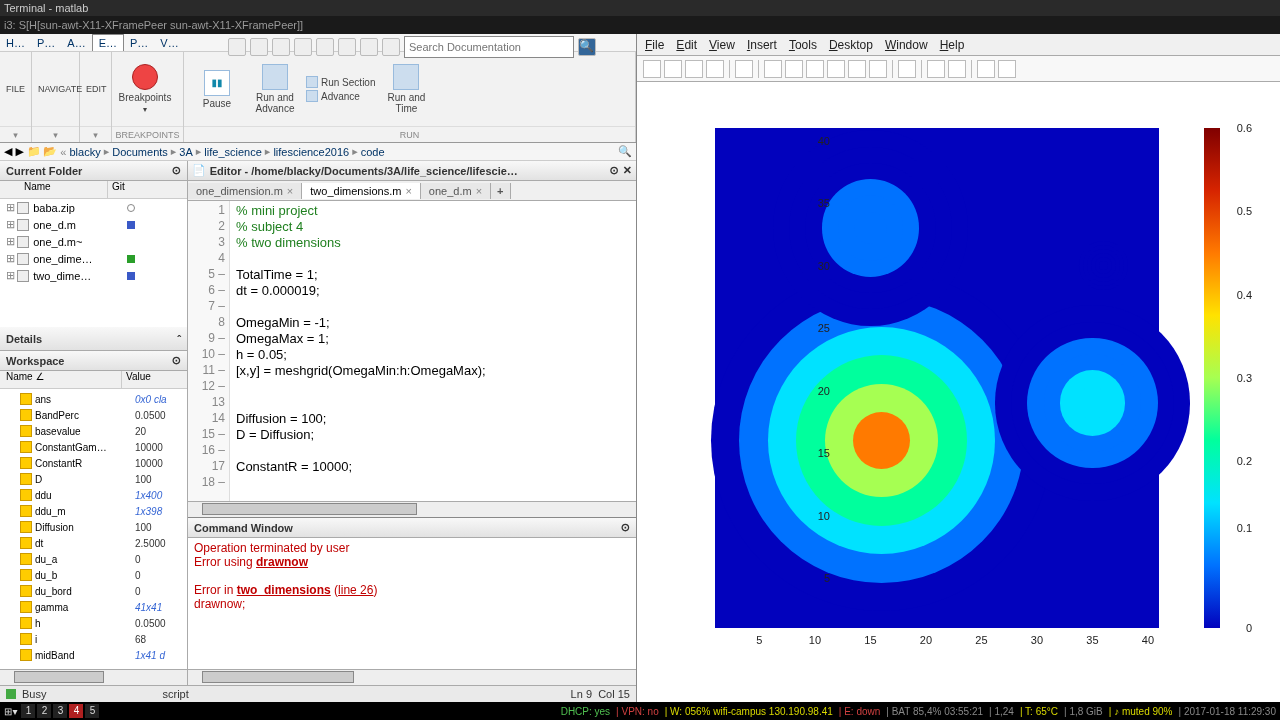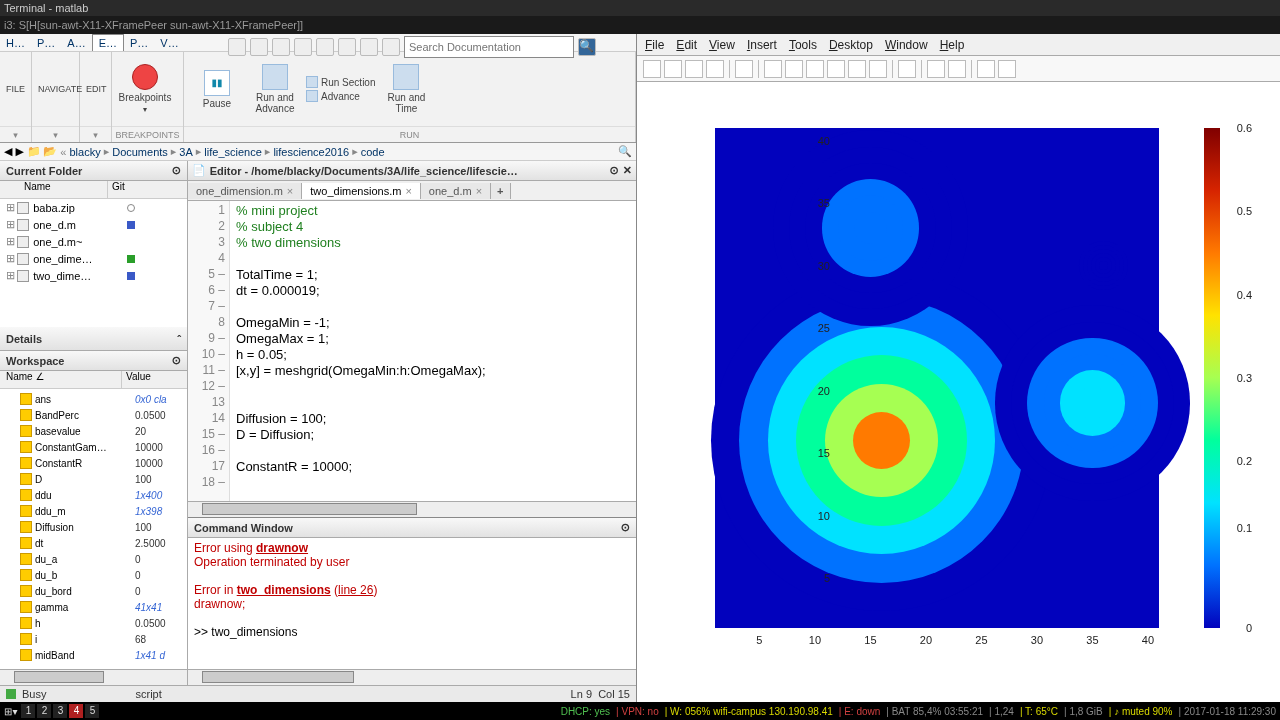--- a/index.html
+++ b/index.html
@@ -423,38 +423,37 @@
       </div>
       <div class="hscroll">
             <div class="thumb"></div>
           </div>
       <div class="cmdwin">
         <div class="panelhdr">
               <span>Command Window</span>
               <span style="margin-left:auto">⊙</span>
             </div>
         <div class="cmdtxt" id="cmdtxt">
+              <div class="err">Operation terminated by user</div>
               <div class="err">Error using <span class="ul"><b>drawnow</b></span></div>
-              <div class="err">Operation terminated by user</div>
               <div>&nbsp;</div>
               <div class="err">Error in <span class="ul"><b>two_dimensions</b></span> (<span class="ul">line 26</span>)</div>
               <div class="err">    drawnow;</div>
               <div>&nbsp;</div>
-              <div style="color: rgb(0, 0, 0);">&gt;&gt; two_dimensions</div>
             </div>
         <div class="hscroll">
               <div class="thumb" style="width:34%"></div>
             </div>
       </div>
     </div>
   </div>
   <div class="statusbar">
     <span style="width:10px;height:10px;background:#4a4;margin:0 6px"></span>
     <span>Busy</span>
-    <span style="margin-left:89px">script</span>
+    <span style="margin-left:116px">script</span>
     <span style="margin-left:auto;margin-right:6px"><span>Ln</span>&nbsp;<span>9</span>&nbsp;&nbsp;<span>Col</span>&nbsp;<span>15</span></span>
   </div>
 </div>
 
 <div class="right">
   <div class="figmenu">
     <span><span class="u">F</span>ile</span>
     <span><span class="u">E</span>dit</span>
     <span><span class="u">V</span>iew</span>
     <span><span class="u">I</span>nsert</span>

